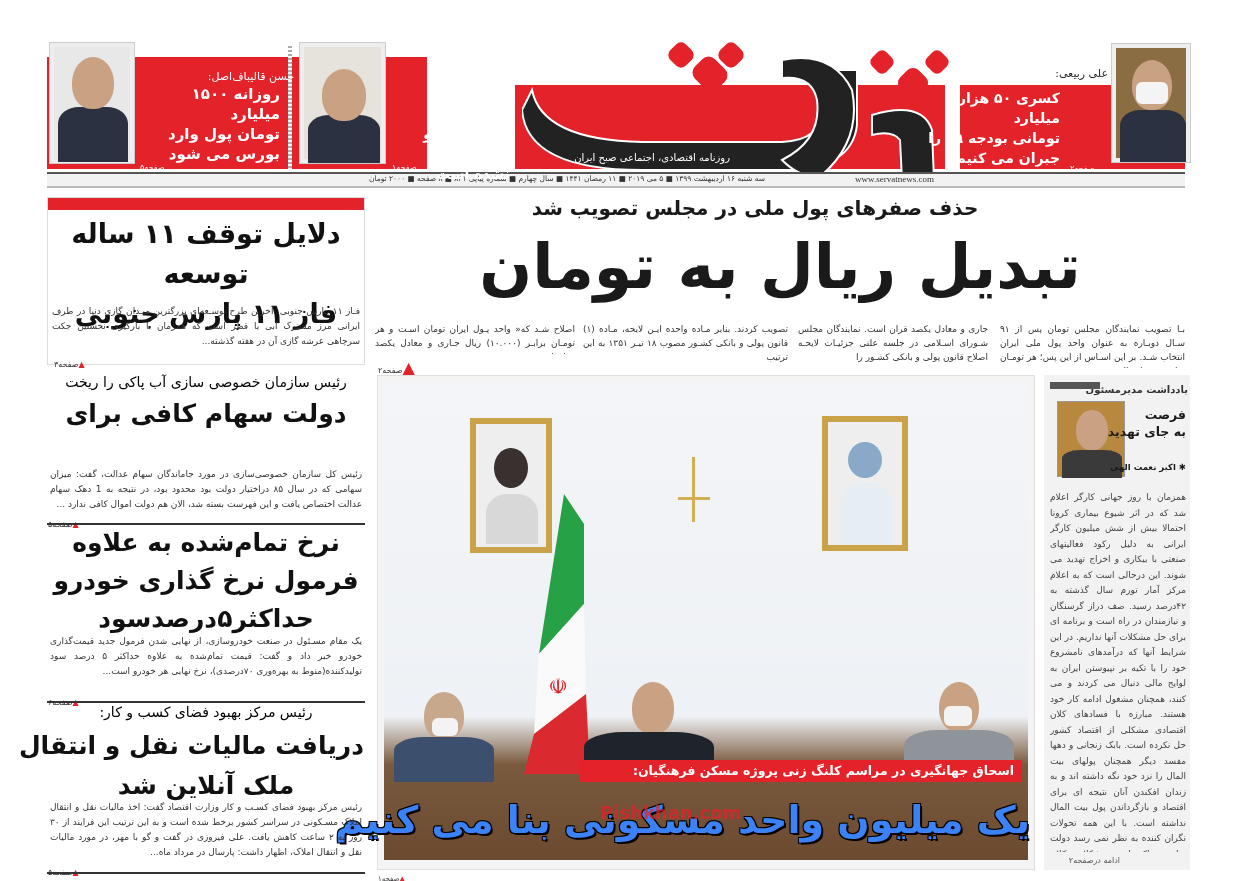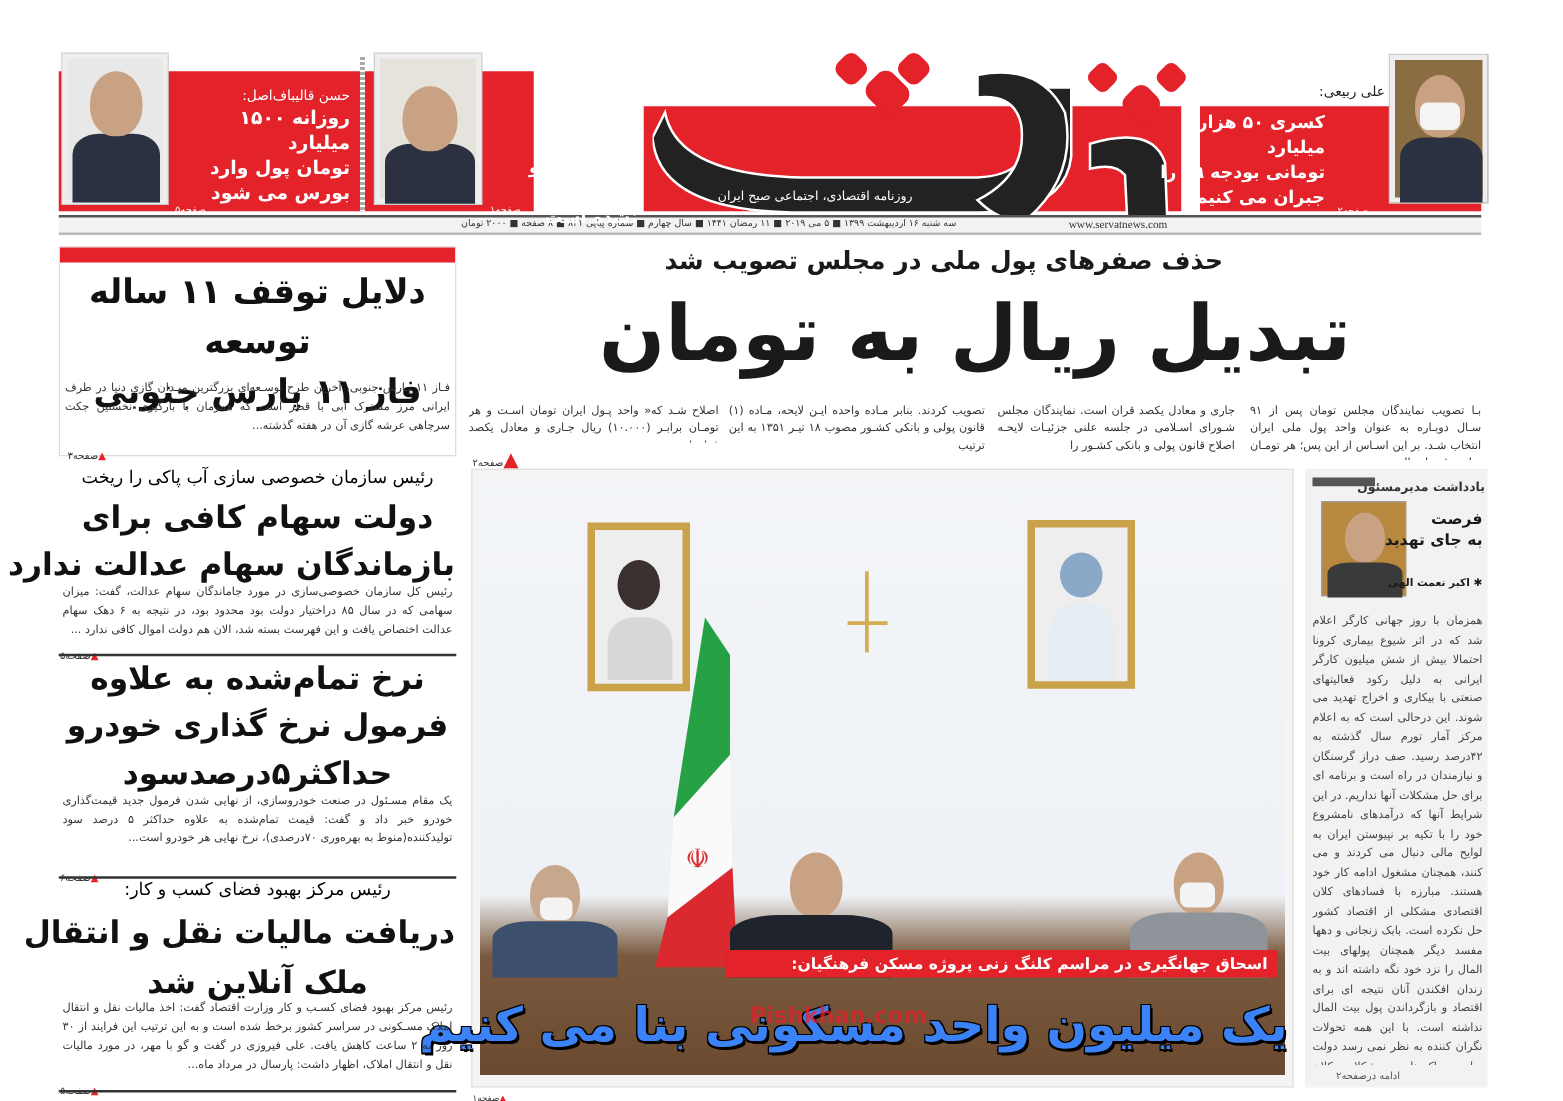--- a/index.html
+++ b/index.html
@@ -46,21 +46,21 @@
   <div class="abs rtl" style="left:520px;top:152px;width:210px;font-size:10px;color:#fff">روزنامه اقتصادی، اجتماعی صبح ایران</div>
 
   <div class="abs" style="left:47px;top:172px;width:1138px;height:16px;background:#f2f2f2;border-top:2px solid #555;border-bottom:2px solid #bbb"></div>
   <div class="abs rtl" style="left:305px;top:174px;width:460px;font-size:7.5px;color:#333;white-space:nowrap;overflow:hidden">سه شنبه ۱۶ اردیبهشت ۱۳۹۹ ■ ۵ می ۲۰۱۹ ■ ۱۱ رمضان ۱۴۴۱ ■ سال چهارم ■ شماره پیاپی ۸۳۱ ■ ۸ صفحه ■ ۲۰۰۰ تومان</div>
   <div class="abs" style="left:855px;top:174px;font-size:9px;color:#333;font-family:Liberation Serif, serif">www.servatnews.com</div>
 
   <div class="photo" style="left:50px;top:43px;width:84px;height:120px;background:#e8e8e8">
     <div class="suit" style="left:4px;top:60px;width:70px;height:55px"></div>
     <div class="face" style="left:18px;top:10px;width:42px;height:52px"></div>
   </div>
-  <div class="abs rtl topkicker" style="left:140px;top:70px;width:140px">حسن قالیباف‌اصل:</div>
+  <div class="abs rtl topkicker" style="left:154px;top:70px;width:140px">حسن قالیباف‌اصل:</div>
   <div class="abs rtl tophead" style="left:140px;top:84px;width:140px">
     <div>روزانه ۱۵۰۰ میلیارد</div>
     <div>تومان پول وارد</div>
     <div>بورس می شود</div>
   </div>
   <div class="abs" style="left:140px;top:155px"><span class="pgref">صفحه۵</span></div>
 
   <div class="photo" style="left:300px;top:43px;width:85px;height:120px;background:#e6e2dc">
     <div class="suit" style="left:4px;top:68px;width:72px;height:48px"></div>
     <div class="face" style="left:18px;top:22px;width:44px;height:52px"></div>
@@ -167,23 +167,22 @@
   <div class="abs bighead" style="left:50px;top:214px;width:312px;font-size:27px;line-height:40px;direction:rtl">
     <div>دلایل توقف ۱۱ ساله توسعه</div>
     <div>فاز ۱۱ پارس جنوبی</div>
   </div>
   <div class="abs rtl body-text" style="left:52px;top:304px;width:308px;height:46px;overflow:hidden;font-size:9px">فـاز ۱۱ پـارس جنوبی، آخرین طرح توسـعه‌ای بزرگترین میـدان گازی دنیا در طرف ایرانی مرز مشترک آبی با قطر است که همزمان با بارگیری نخستین جکت سرچاهی عرشه گازی آن در هفته گذشته...</div>
   <div class="abs" style="left:54px;top:352px;direction:rtl"><span class="tri" style="font-size:8px">▲</span><span class="pgref2">صفحه۳</span></div>
 
   <div class="abs kicker" style="left:50px;top:374px;width:312px;direction:rtl">رئیس سازمان خصوصی سازی آب پاکی را ریخت</div>
   <div class="abs bighead" style="left:48px;top:395px;width:316px;font-size:25px;line-height:38px;direction:rtl">
     <div>دولت سهام کافی برای</div>
-    <div style="white-space:nowrap">بازماندگان سهام عدالت ندارد</div>
-  </div>
-  <div class="abs rtl body-text" style="left:50px;top:467px;width:312px;height:46px;overflow:hidden;font-size:9px">رئیس کل سازمان خصوصی‌سازی در مورد جاماندگان سهام عدالت، گفت: میزان سهامی که در سال ۸۵ دراختیار دولت بود محدود بود، در نتیجه به ۶ دهک سهام عدالت اختصاص یافت و این فهرست بسته شد، الان هم دولت اموال کافی ندارد ...</div>
+  </div>
+  <div class="abs rtl body-text" style="left:50px;top:467px;width:312px;height:46px;overflow:hidden;font-size:9px">رئیس کل سازمان خصوصی‌سازی در مورد جاماندگان سهام عدالت، گفت: میزان سهامی که در سال ۸۵ دراختیار دولت بود محدود بود، در نتیجه به 1 دهک سهام عدالت اختصاص یافت و این فهرست بسته شد، الان هم دولت اموال کافی ندارد ...</div>
   <div class="abs" style="left:48px;top:512px;direction:rtl"><span class="tri" style="font-size:8px">▲</span><span class="pgref2">صفحه۵</span></div>
   <div class="hline" style="left:47px;top:523px;width:318px"></div>
 
   <div class="abs bighead" style="left:48px;top:524px;width:316px;font-size:25px;line-height:38px;direction:rtl">
     <div>نرخ تمام‌شده به علاوه</div>
     <div>فرمول نرخ گذاری خودرو</div>
     <div>حداکثر۵درصدسود</div>
   </div>
   <div class="abs rtl body-text" style="left:50px;top:634px;width:312px;height:46px;overflow:hidden;font-size:9px">یک مقام مسـئول در صنعت خودروسازی، از نهایی شدن فرمول جدید قیمت‌گذاری خودرو خبر داد و گفت: قیمت تمام‌شده به علاوه حداکثر ۵ درصد سود تولیدکننده(منوط به بهره‌وری ۷۰درصدی)، نرخ نهایی هر خودرو است...</div>
   <div class="abs" style="left:48px;top:690px;direction:rtl"><span class="tri" style="font-size:8px">▲</span><span class="pgref2">صفحه۶</span></div>

